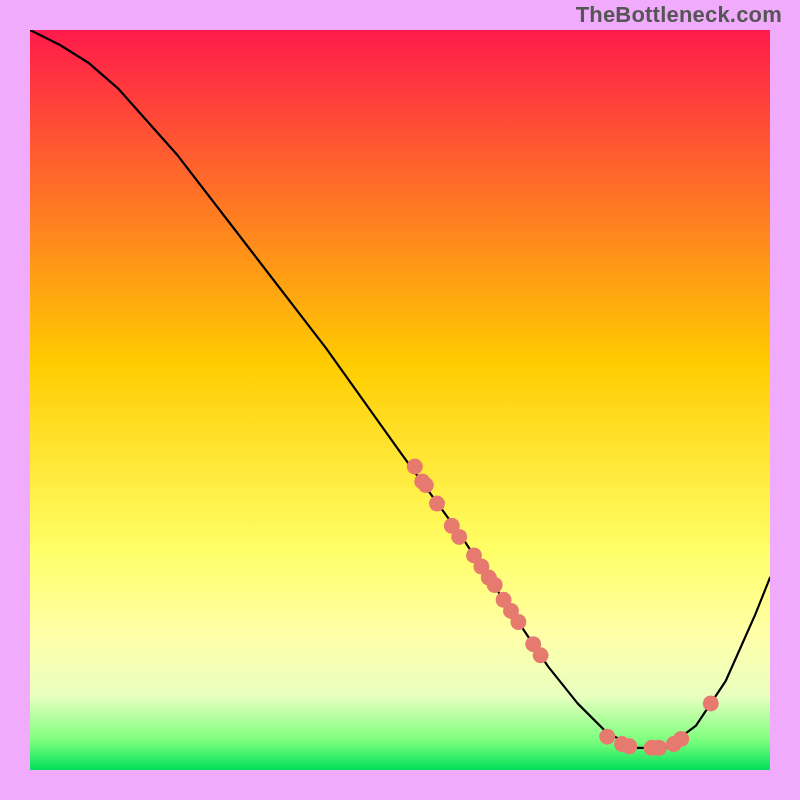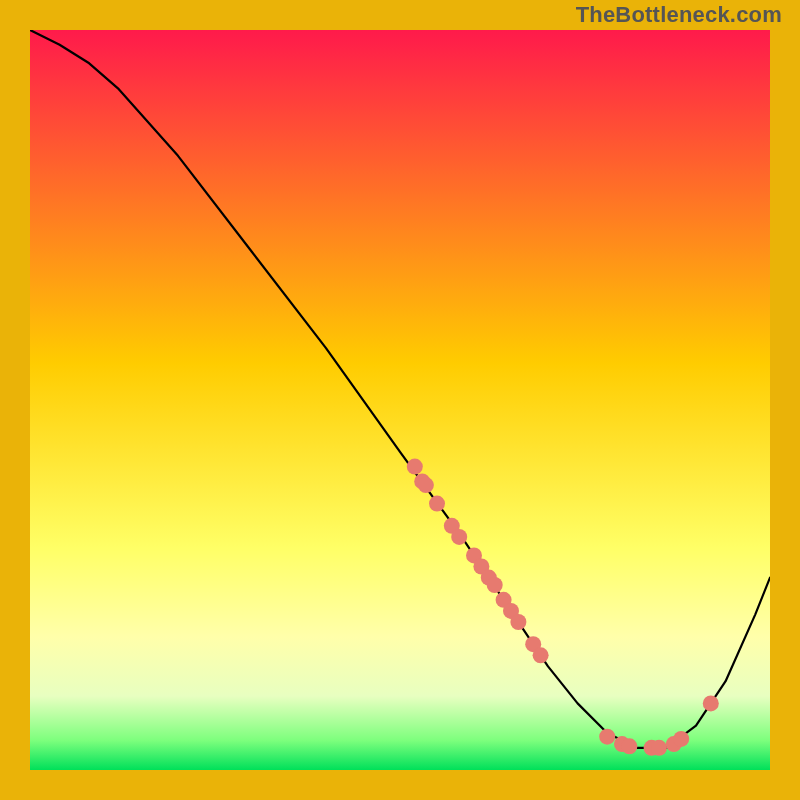--- a/index.html
+++ b/index.html
@@ -8,21 +8,21 @@
     width: 800px;
     height: 800px;
     background: #000;
     font-family: Arial, Helvetica, sans-serif;
     overflow: hidden;
   }
   .frame {
     position: relative;
     width: 800px;
     height: 800px;
-    background: #eab308;
+    background: #f0abfc;
   }
   .watermark {
     position: absolute;
     top: 2px;
     right: 18px;
     color: #555;
     font-size: 22px;
     font-weight: 600;
     letter-spacing: 0.2px;
     user-select: none;

